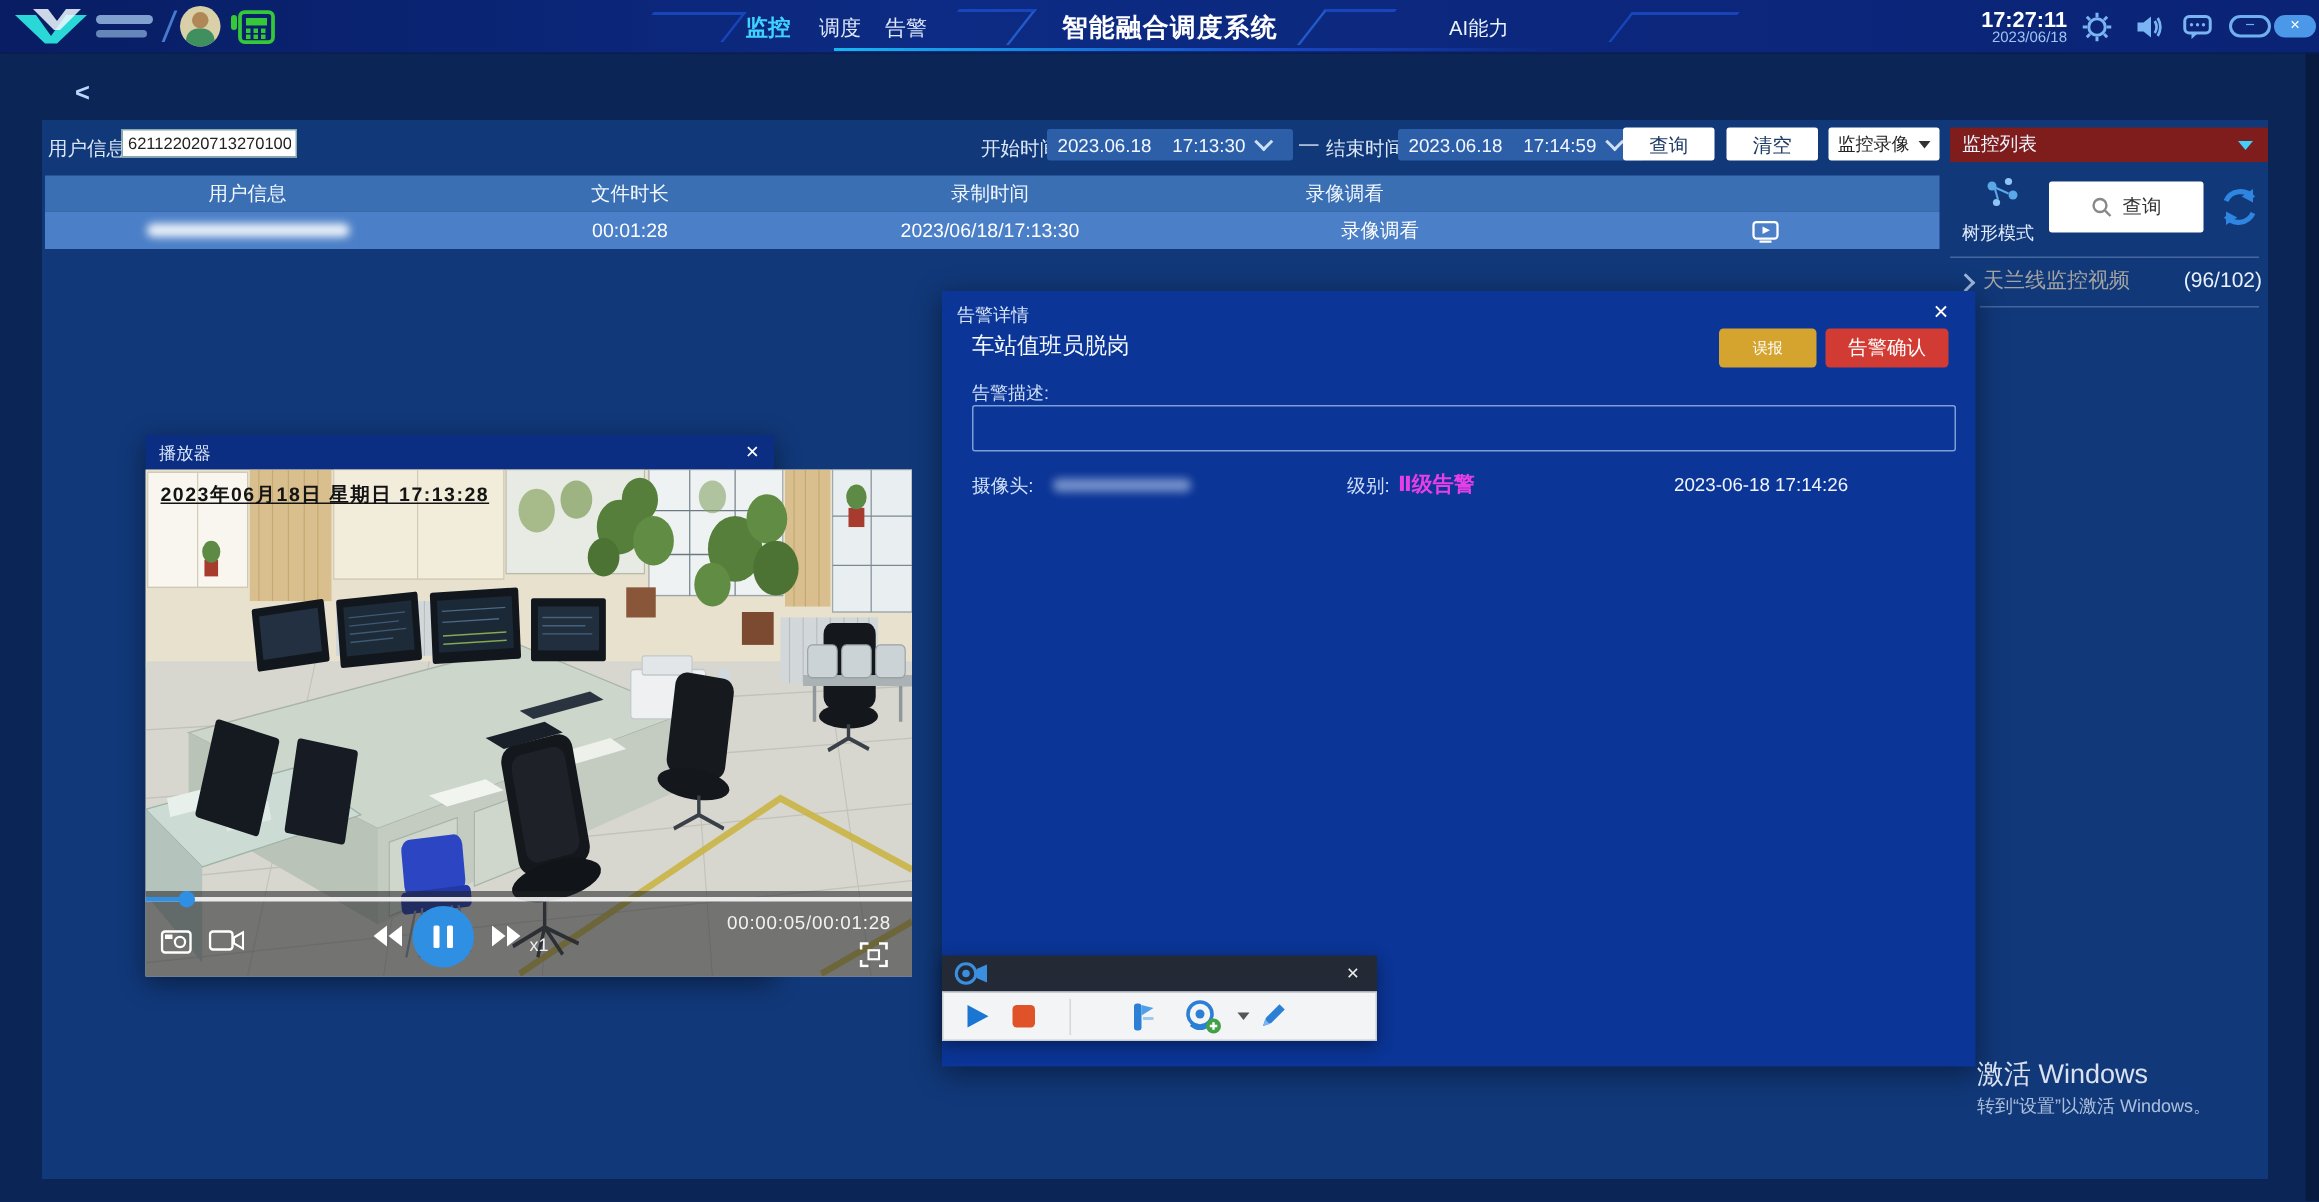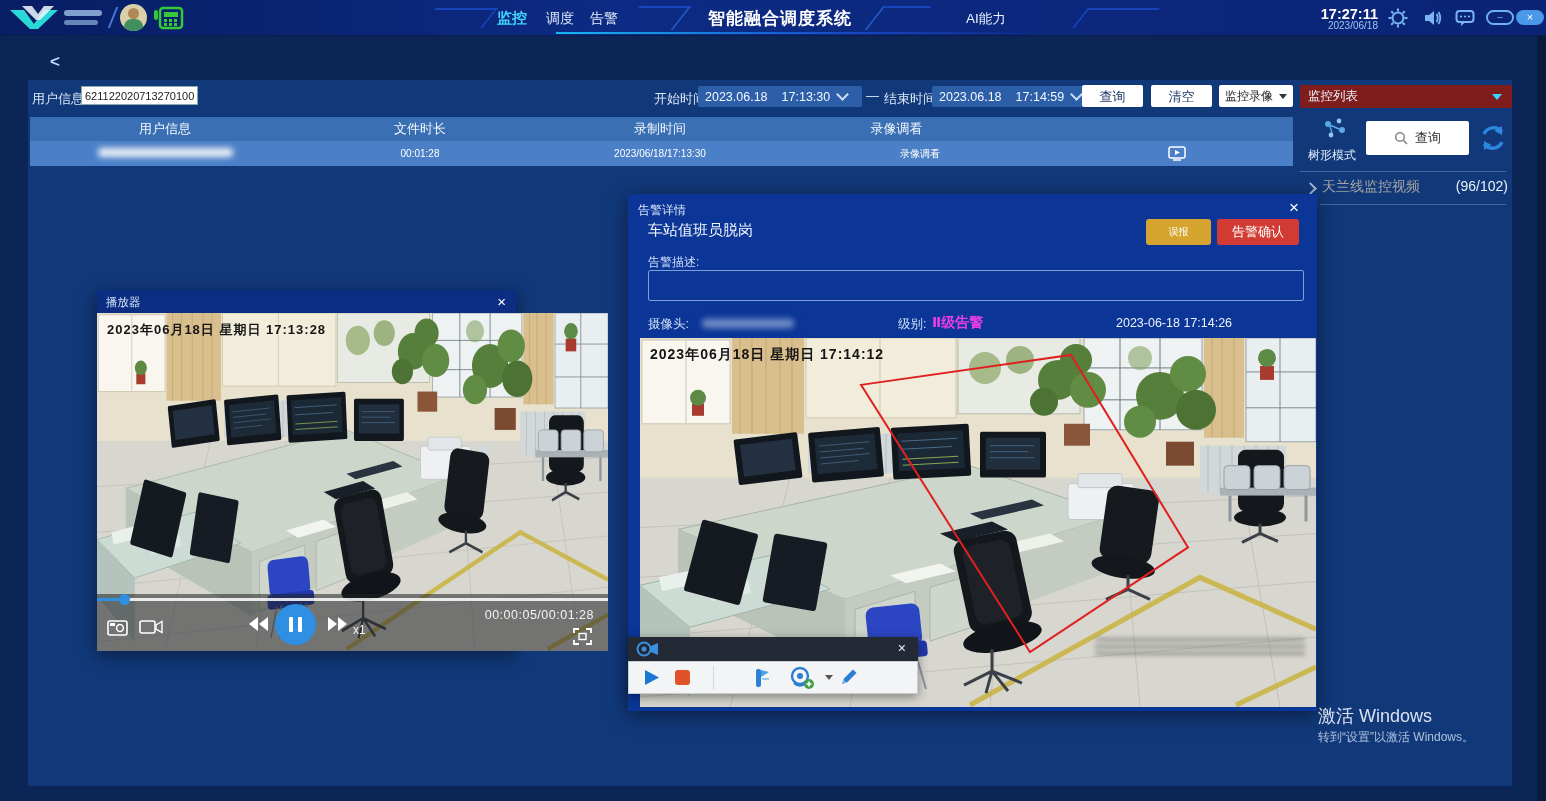--- a/index.html
+++ b/index.html
@@ -54,21 +54,21 @@
   .ddown{position:absolute;left:1219px;top:85px;width:74px;height:22px;background:#fff;border-radius:2px;z-index:3;
          display:flex;align-items:center;font-size:12px;color:#222;cursor:pointer;}
   .ddown span{margin-left:6px;}
   .tri-dn{width:0;height:0;border-left:4px solid transparent;border-right:4px solid transparent;
           border-top:5px solid #333;margin-left:8px;}
 
   
   .thead{position:absolute;left:30px;top:117px;width:1263px;height:24px;background:var(--table-header,#3a70b3);
          display:flex;align-items:center;z-index:3;font-size:13px;color:#f2f7ff;}
   .trow{position:absolute;left:30px;top:141px;width:1263px;height:25px;background:var(--table-row,#4b7fc7);
-        display:flex;align-items:center;z-index:3;font-size:10px;color:#fff;cursor:pointer;}
+        display:flex;align-items:center;z-index:3;font-size:13px;color:#fff;cursor:pointer;}
   .c1{width:270px;text-align:center;} .c2{width:240px;text-align:center;}
   .c3{width:240px;text-align:center;} .c4{width:280px;text-align:center;} .c5{width:233px;text-align:center;}
   .blurid{display:inline-block;width:135px;height:9px;border-radius:4px;background:rgba(255,255,255,.9);filter:blur(3px);}
 
   
   .sbar{position:absolute;left:1300px;top:85px;width:212px;height:23px;background:#7f1d1d;z-index:3;
         display:flex;align-items:center;font-size:12.5px;color:#eef5ff;}
   .sbar span{margin-left:8px;}
   .sbar .tri{position:absolute;right:10px;width:0;height:0;border-left:5px solid transparent;
              border-right:5px solid transparent;border-top:6px solid var(--accent-cyan,#3fd2ff);}
@@ -94,21 +94,21 @@
   .dlg-desc{position:absolute;left:20px;top:60px;font-size:12px;color:#cfe0f8;}
   .dlg-ta{position:absolute;left:20px;top:76px;width:650px;height:25px;background:transparent;
           border:1px solid #7e9ed6;border-radius:2px;resize:none;z-index:2;}
   .dlg-cam{position:absolute;left:20px;top:122px;font-size:12.5px;color:#cfe0f8;}
   .blurcam{position:absolute;left:74px;top:125px;width:92px;height:9px;border-radius:4px;
            background:rgba(205,220,245,.55);filter:blur(3px);}
   .dlg-level-lab{position:absolute;left:270px;top:122px;font-size:12.5px;color:#cfe0f8;}
   .dlg-level{position:absolute;left:304px;top:120px;font-size:14px;font-weight:bold;color:var(--level-magenta,#e83ee8);}
   .dlg-time{position:absolute;left:488px;top:122px;font-size:12.5px;color:#eef4fd;}
   .dlg-video{position:absolute;left:12px;top:144px;width:676px;height:369px;background:#cfcfc8;overflow:hidden;}
-  .vstamp{position:absolute;left:10px;top:8px;font-size:14px;font-weight:bold;color:#141414;z-index:4;letter-spacing:1px;}
+  .vstamp{position:absolute;left:10px;top:8px;font-size:14px;font-weight:bold;color:#141414;z-index:4;letter-spacing:1px;text-decoration:underline;}
   .scene-svg{position:absolute;left:0;top:0;width:100%;height:100%;}
   .poly-svg{position:absolute;left:0;top:0;width:100%;height:100%;z-index:3;}
   .floorblur{position:absolute;left:455px;top:300px;width:210px;height:18px;z-index:3;filter:blur(2px);
              background:repeating-linear-gradient(180deg,rgba(90,90,90,.55) 0 3px,rgba(200,200,195,.1) 3px 7px);border-radius:3px;}
 
   
   .player{position:absolute;left:97px;top:290px;width:419px;height:361px;z-index:5;box-shadow:0 4px 16px rgba(0,0,0,.45);}
   .ptitle{position:absolute;left:0;top:0;width:100%;height:23px;background:#0c2e82;}
   .ptitle .lab{position:absolute;left:9px;top:5px;font-size:11.5px;color:#d7e5fa;}
   .ptitle .x{position:absolute;right:10px;top:3px;font-size:15px;color:#fff;cursor:pointer;}
@@ -401,30 +401,20 @@
     <span class="dlg-name">车站值班员脱岗</span>
     <button class="btn-warn">误报</button>
     <button class="btn-alarm">告警确认</button>
     <span class="dlg-desc">告警描述:</span>
     <textarea class="dlg-ta" style=""></textarea>
     <span class="dlg-cam">摄像头:</span>
     <span class="blurcam"></span>
     <span class="dlg-level-lab">级别:</span>
     <span class="dlg-level">Ⅱ级告警</span>
     <span class="dlg-time">2023-06-18 17:14:26</span>
-    <div class="dlg-video">
-      <svg class="scene-svg" viewBox="0 0 676 370" preserveAspectRatio="none">
-          <use href="#scene"></use>
-        </svg>
-      <svg class="poly-svg" viewBox="0 0 676 370" preserveAspectRatio="none">
-        <polygon points="221,47 431,17 548,210 390,315" fill="none" stroke="#e02020" stroke-width="2"></polygon>
-      </svg>
-      <span class="vstamp">2023年06月18日 星期日 17:14:12</span>
-      <div class="floorblur"></div>
-    </div>
   </div>
 
   <div class="player">
     <div class="ptitle">
       <span class="lab">播放器</span>
       <span class="x">×</span>
     </div>
     <div class="pvideo">
       <svg class="scene-svg" viewBox="0 0 676 370" preserveAspectRatio="none">
           <use href="#scene"></use>

